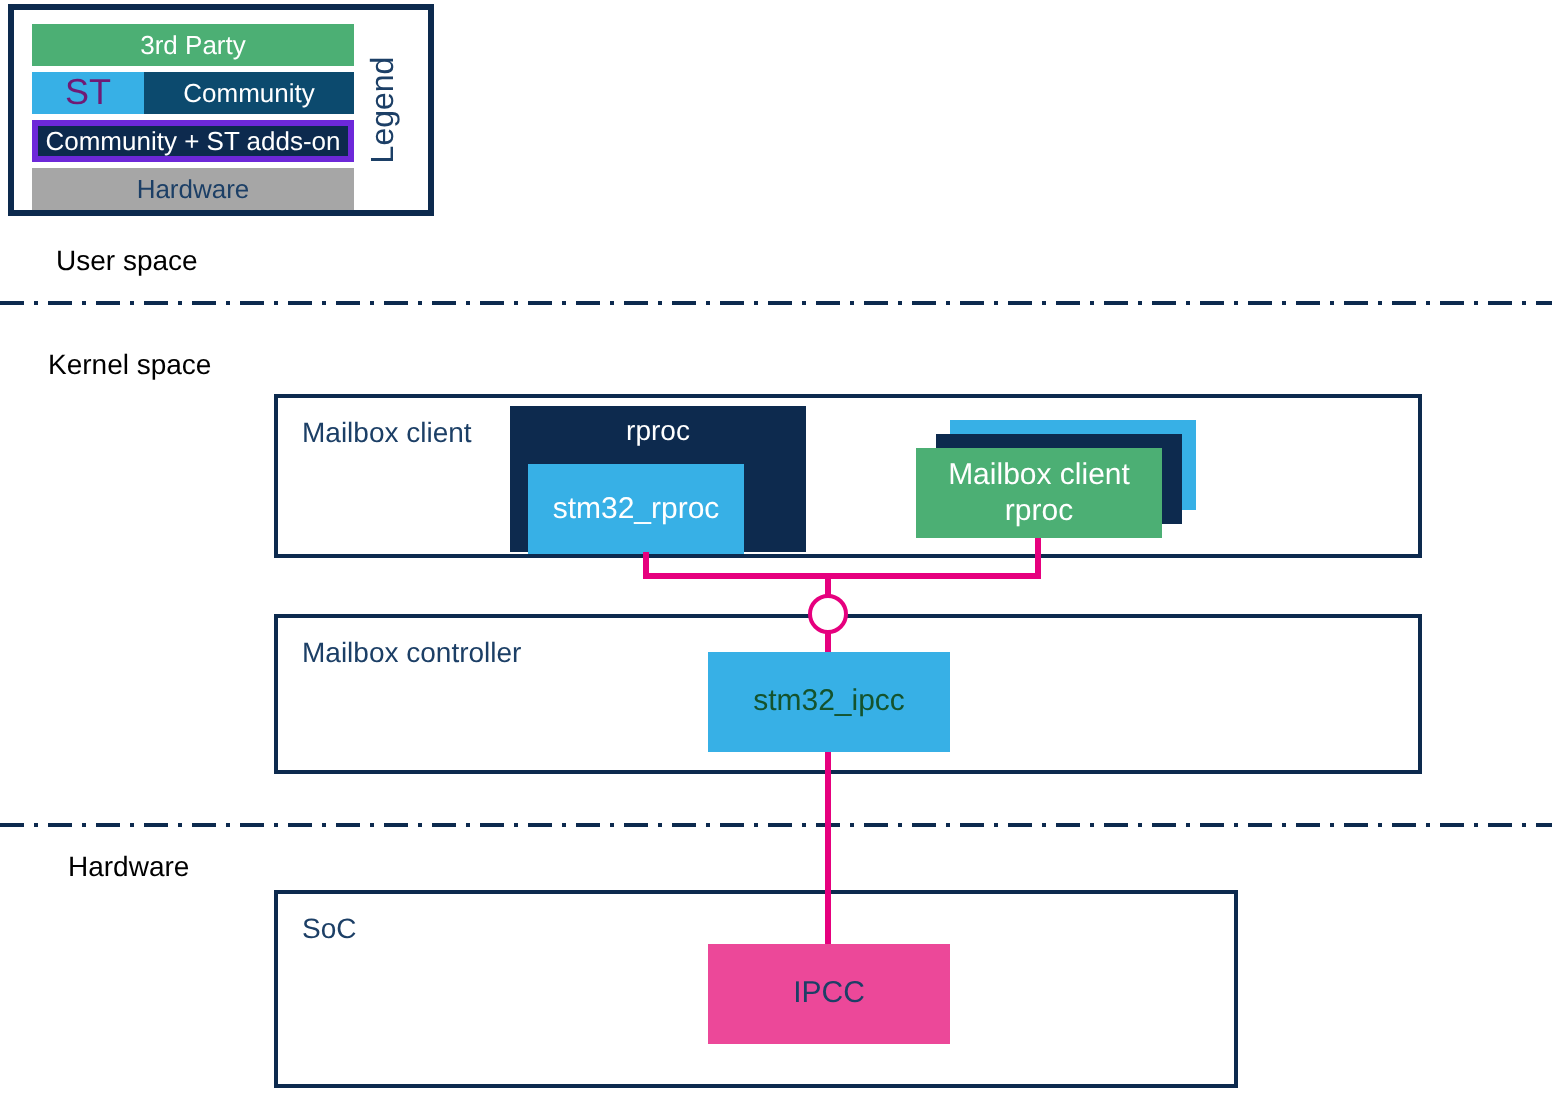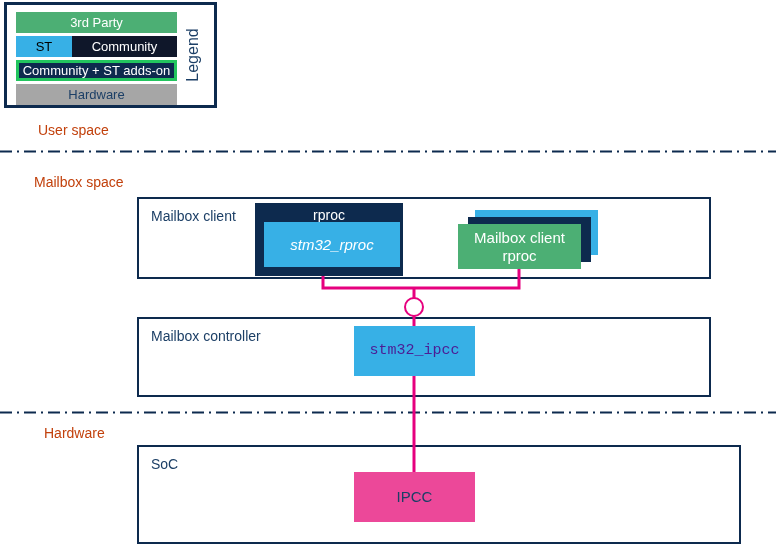--- a/index.html
+++ b/index.html
@@ -46,40 +46,40 @@
     color: #ffffff;
   }
   .lg-split {
     padding: 0;
     background: transparent;
   }
   .lg-st {
     width: 56px;
     height: 100%;
     background: #37b0e6;
-    color: #000000;
-    display: flex;
-    align-items: center;
-    justify-content: center;
-    font-size: 13px;
+    color: #701a75;
+    display: flex;
+    align-items: center;
+    justify-content: center;
+    font-size: 18px;
   }
   .lg-community {
     flex: 1;
     height: 100%;
-    background: #0f172a;
+    background: #0c4a6e;
     color: #ffffff;
     display: flex;
     align-items: center;
     justify-content: center;
     font-size: 13px;
   }
   .lg-addson {
     background: #0d2a4e;
     color: #ffffff;
-    border: 3px solid #22c55e;
+    border: 3px solid #6d28d9;
   }
   .lg-hw {
     background: #a6a6a6;
     color: #1c3f66;
     margin-bottom: 0;
   }
   #legend-title {
     position: absolute;
     right: 8px;
     top: 0;
@@ -93,23 +93,22 @@
     transform: rotate(-90deg);
     white-space: nowrap;
     font-size: 16px;
     color: #1c3f66;
   }
 
   
   .space-label {
     position: absolute;
     font-size: 14px;
-    color: #c2410c;
+    color: #000000;
     white-space: nowrap;
-    margin-left: 10px;
   }
   .divider-svg {
     position: absolute;
     left: 0;
     width: 776px;
     height: 3px;
   }
 
   
   .panel {
@@ -144,22 +143,21 @@
     align-items: flex-start;
     padding-top: 4px;
     font-size: 14px;
   }
   .blk-rproc-inner {
     background: #37b0e6;
     color: #ffffff;
   }
   .blk-ipcc-sw {
     background: #37b0e6;
-    color: #4c1d95;
-    font-family: Liberation Mono, monospace;
+    color: #14532d;
   }
   .blk-hw {
     background: #ec4899;
     color: #1c3f66;
   }
   .stack-back {
     background: #37b0e6;
   }
   .stack-mid {
     background: #0d2a4e;
@@ -206,55 +204,55 @@
     <span>Legend</span>
   </div>
 </div>
 
 <div class="space-label" style="left:28px; top:122px;">User space</div>
 
 <svg class="divider-svg" style="top:150px;" viewBox="0 0 776 3">
   <line x1="0" y1="1.5" x2="776" y2="1.5" stroke="#0d2a4e" stroke-width="2" stroke-dasharray="12 5 2 5"></line>
 </svg>
 
-<div class="space-label" style="left:24px; top:174px;">Mailbox space</div>
+<div class="space-label" style="left:24px; top:174px;">Kernel space</div>
 
 <svg class="divider-svg" style="top:411px;" viewBox="0 0 776 3">
   <line x1="0" y1="1.5" x2="776" y2="1.5" stroke="#0d2a4e" stroke-width="2" stroke-dasharray="12 5 2 5"></line>
 </svg>
 
 <div class="space-label" style="left:34px; top:425px;">Hardware</div>
 
 <div class="panel" style="left:137px; top:197px; width:574px; height:82px;">
   <div class="panel-title">Mailbox client</div>
 </div>
 
 <div class="blk blk-rproc-outer" style="left:255px; top:203px; width:148px; height:73px;">
   <span>rproc</span>
 </div>
-<div class="blk blk-rproc-inner" style="left:264px; top:222px; width:136px; height:45px;font-style:italic;">
+<div class="blk blk-rproc-inner" style="left:264px; top:232px; width:108px; height:45px;">
   <span>stm32_rproc</span>
 </div>
 
 <div class="blk stack-back" style="left:475px; top:210px; width:123px; height:45px;"></div>
 <div class="blk stack-mid" style="left:468px; top:217px; width:123px; height:45px;"></div>
 <div class="blk stack-front" style="left:458px; top:224px; width:123px; height:45px; flex-direction:column;">
   <span>Mailbox client</span>
   <span>rproc</span>
 </div>
 
-<div class="panel" style="left:137px; top:317px; width:574px; height:80px;">
+<div class="panel" style="left:137px; top:307px; width:574px; height:80px;">
   <div class="panel-title">Mailbox controller</div>
 </div>
 
 <div class="blk blk-ipcc-sw" style="left:354px; top:326px; width:121px; height:50px;">
   <span>stm32_ipcc</span>
 </div>
 
-<div class="panel" style="left:137px; top:445px; width:604px; height:99px;">
+<div class="panel" style="left:137px; top:445px; width:482px; height:99px;">
   <div class="panel-title">SoC</div>
 </div>
 
 <div class="blk blk-hw" style="left:354px; top:472px; width:121px; height:50px;">
   <span>IPCC</span>
 </div>
 
 <svg id="wires" viewBox="0 0 776 549">
 
   <path d="M 323 276 L 323 288 L 519 288 L 519 269" fill="none" stroke="#e6007e" stroke-width="3"></path>

